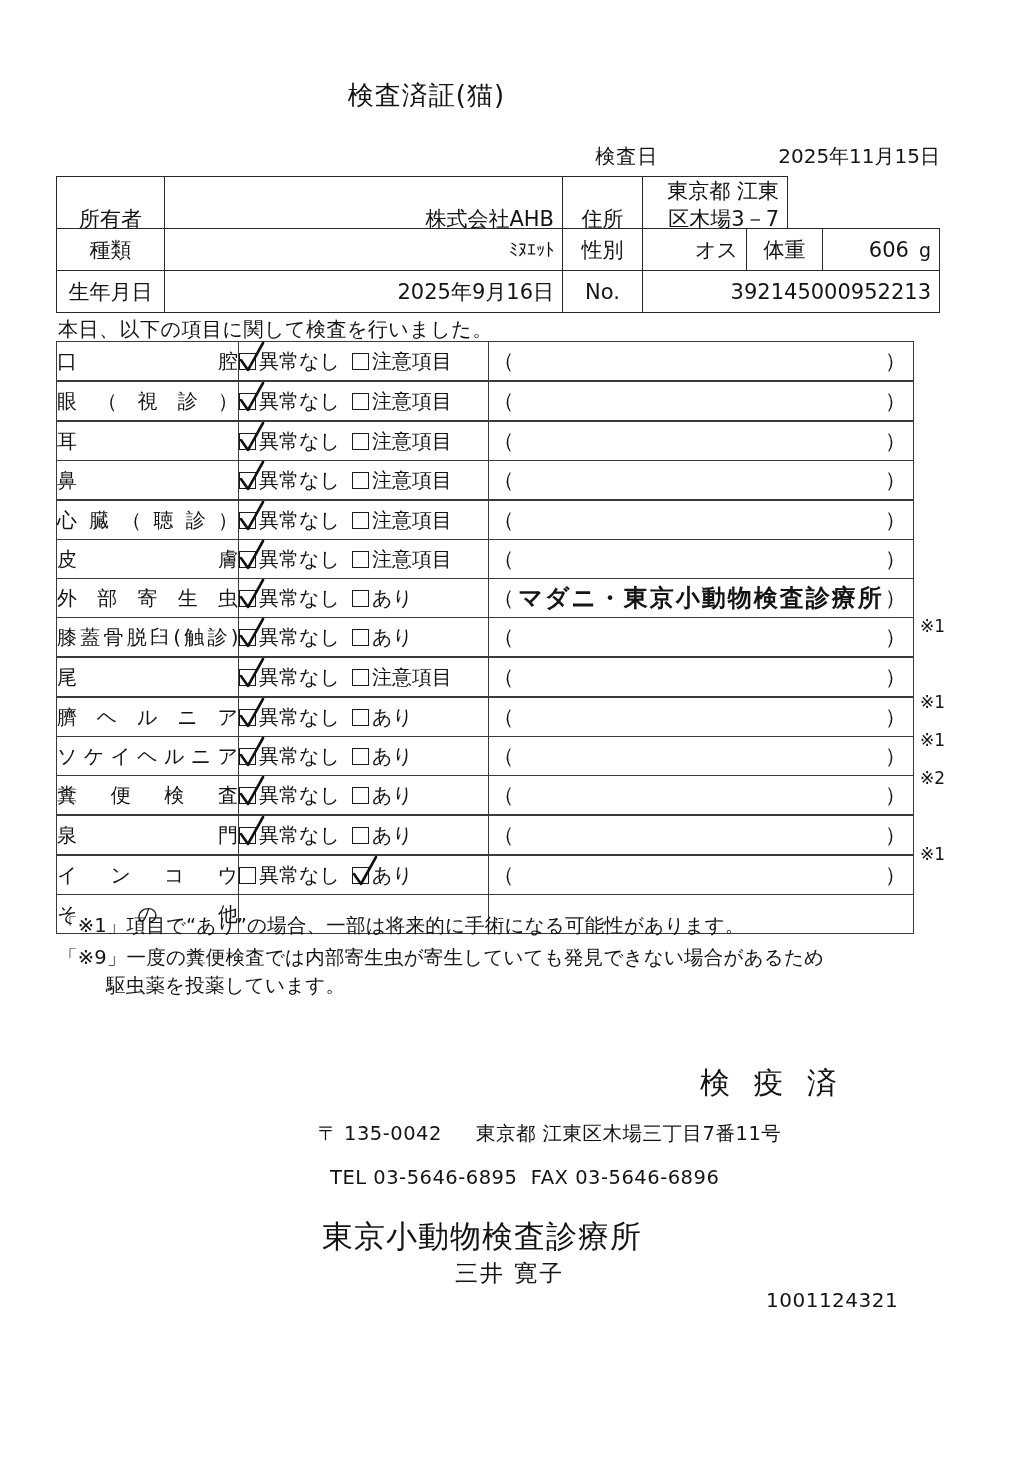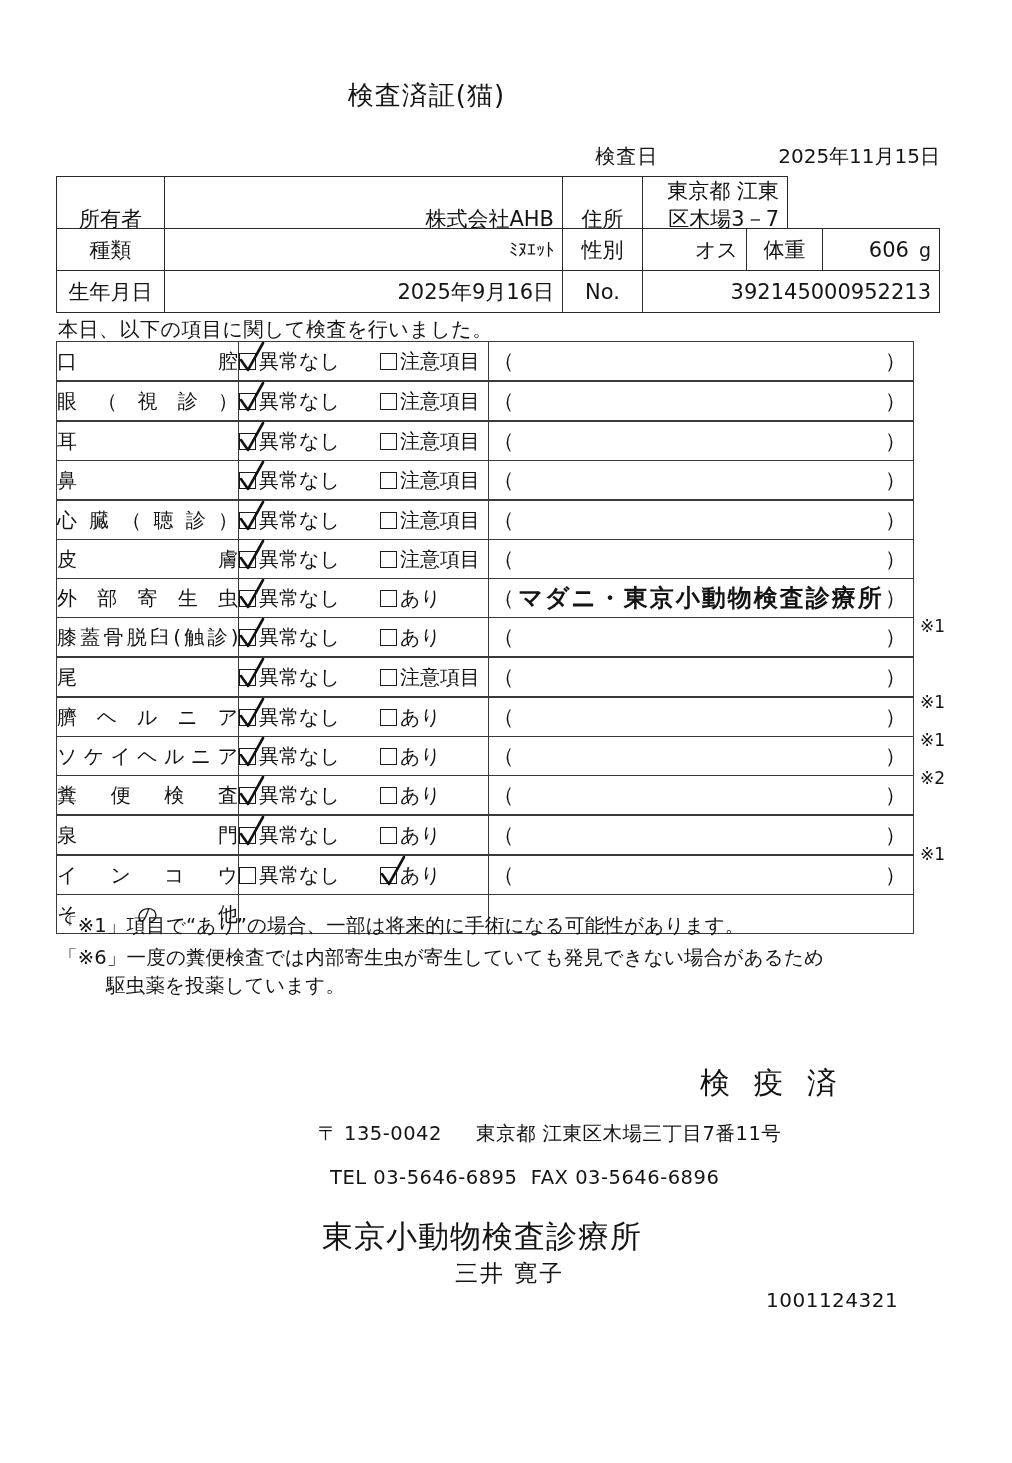--- a/index.html
+++ b/index.html
@@ -80,21 +80,21 @@
     font-size:19.5px;
     white-space:nowrap;
     margin-left:48px;
   }
   .ex-label.tight{text-align-last:justify;font-size:18.5px;letter-spacing:-0.5px;}
   .ex-opts{width:250px;padding-left:6px;position:relative;}
   .ex-note{padding-left:4px;position:relative;}
 
   .optwrap{display:flex;align-items:center;}
   .opt{display:inline-flex;align-items:center;position:relative;}
-  .opt + .opt{margin-left:40px;}
+  .opt + .opt{margin-left:12px;}
   .box{
     display:inline-block;width:15px;height:15px;
     border:1.6px solid #1b1b1b;
     margin-right:3px;position:relative;
     flex:0 0 auto;
   }
   .opt-text{font-size:20px;letter-spacing:0px;}
   
   .check{
     position:absolute;left:-1px;top:-13px;width:30px;height:32px;
@@ -589,21 +589,21 @@
       <div class="mark-row"></div>
       <div class="mark-row">※1</div>
       <div class="mark-row">※1</div>
       <div class="mark-row">※2</div>
       <div class="mark-row"></div>
       <div class="mark-row">※1</div>
       <div class="mark-row"></div>
     </div>
 
   <div class="fn" id="fn1">「※1」項目で“あり”の場合、一部は将来的に手術になる可能性があります。</div>
-  <div class="fn" id="fn2">「※6」一度の糞便検査では内部寄生虫が寄生していても発見できない場合があるため</div>
+  <div class="fn" id="fn2">「※9」一度の糞便検査では内部寄生虫が寄生していても発見できない場合があるため</div>
   <div class="fn" id="fn2b">駆虫薬を投薬しています。</div>
 
 
   <div class="stamp">検 疫 済</div>
 
   <div class="addr-line">
     <span class="zip-mark">〒</span><span class="zip">135-0042</span><span>東京都 江東区木場三丁目7番11号</span>
   </div>
 
   <div class="tel-line">

